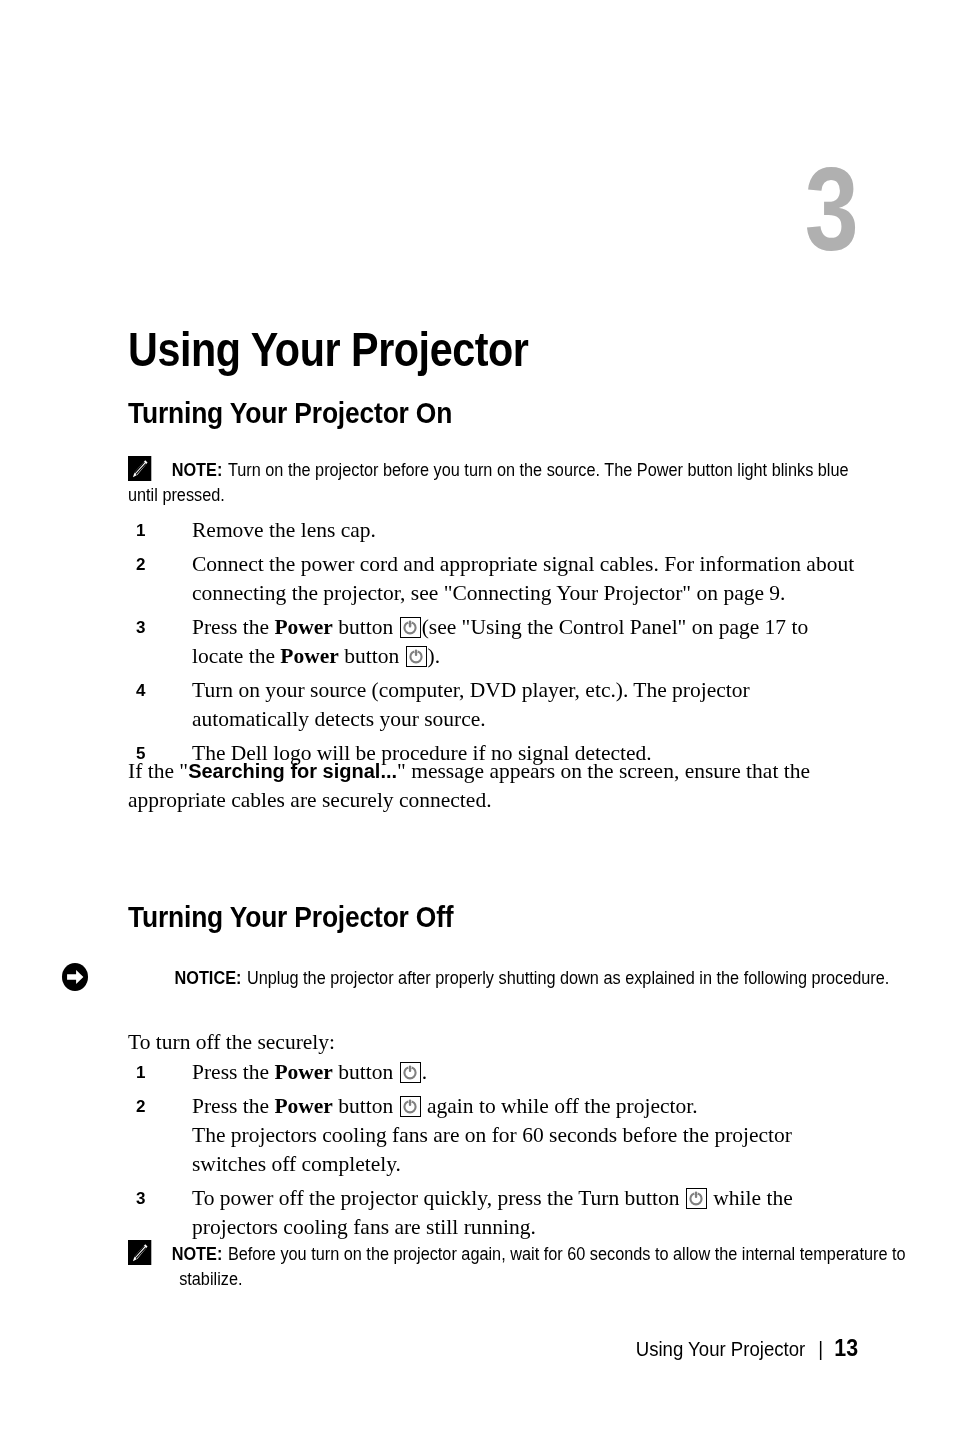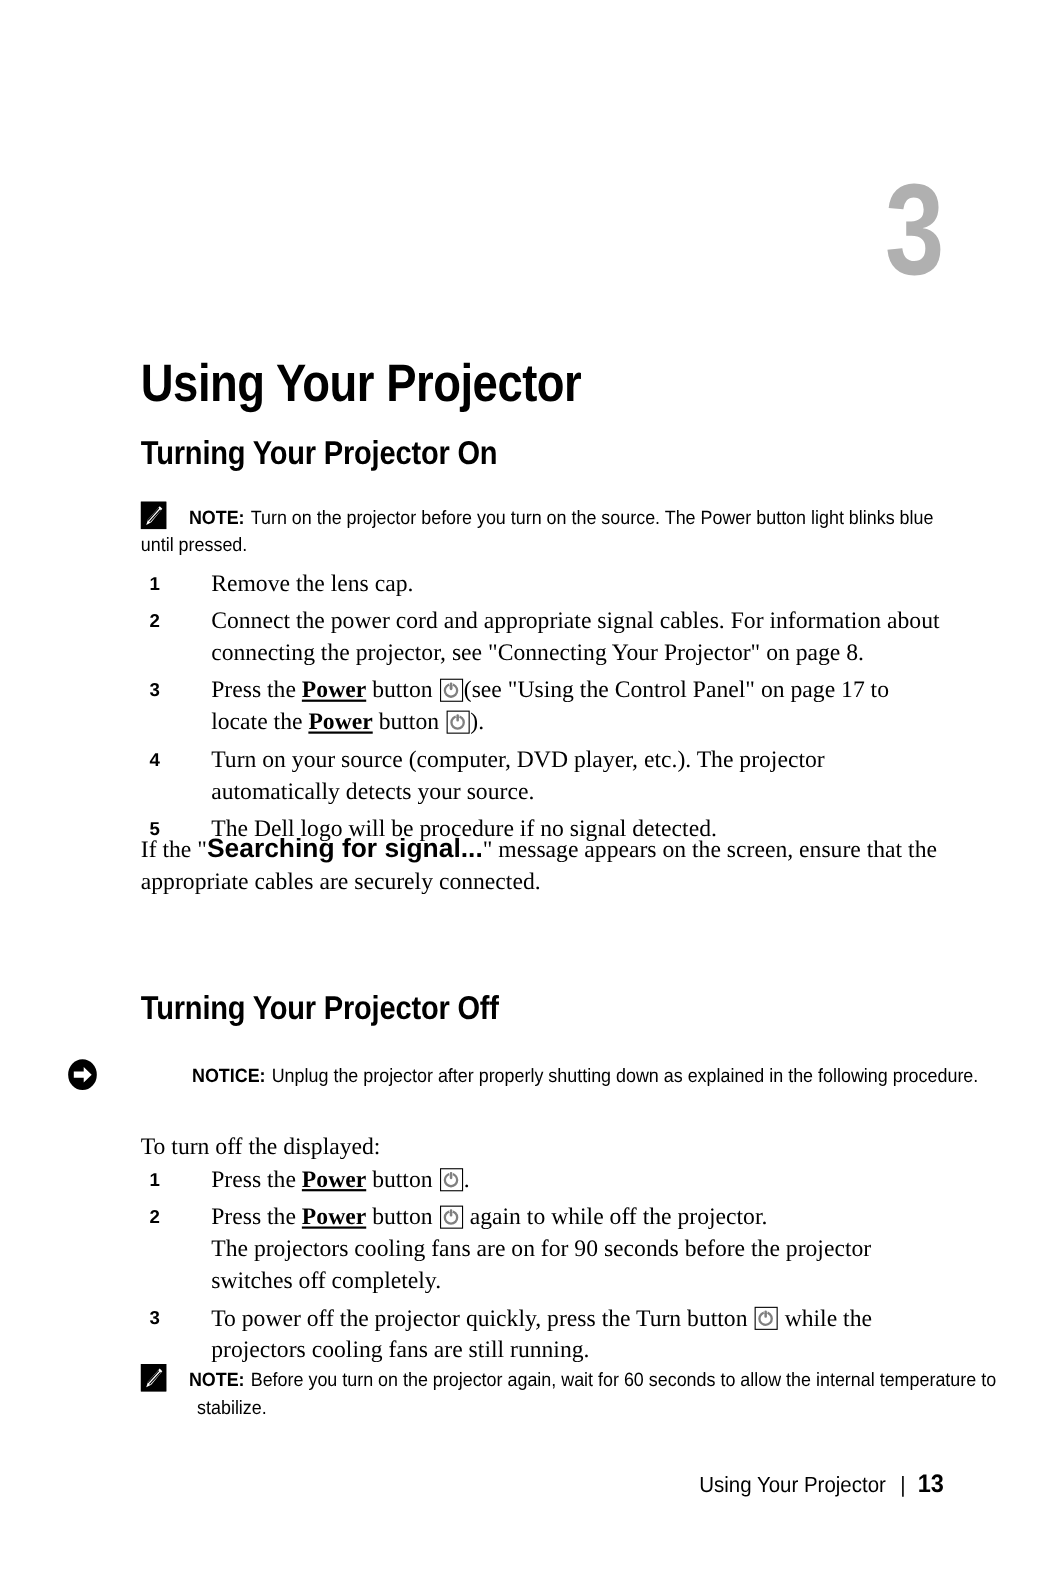--- a/index.html
+++ b/index.html
@@ -133,25 +133,25 @@
 
   
   .para {
     position: absolute;
     width: 740px;
     font-family: "Liberation Serif", serif;
     font-size: 21.5px;
     line-height: 29px;
   }
 
-  b.serif-b { font-weight: bold; text-decoration: underline; }
+  b.serif-b { font-weight: bold; }
   .sans-b {
     font-family: "Liberation Sans Narrow", "Liberation Sans", sans-serif;
     font-weight: bold;
-    font-size: 24px;
+    font-size: 20px;
   }
 
   
   .pwr {
     display: inline-block;
     width: 21px;
     height: 21px;
     border: 1.5px solid #000;
     vertical-align: -4px;
     position: relative;
@@ -206,21 +206,21 @@
 
   <div class="numlist" id="list-on" style="left:128px; top:516px;">
 
     <div class="li">
       <span class="num">1</span>
       <span class="cont">Remove the lens cap.</span>
     </div>
 
     <div class="li">
       <span class="num">2</span>
-      <span class="cont">Connect the power cord and appropriate signal cables. For information about connecting the projector, see "Connecting Your Projector" on page 8.</span>
+      <span class="cont">Connect the power cord and appropriate signal cables. For information about connecting the projector, see "Connecting Your Projector" on page 9.</span>
     </div>
 
     <div class="li">
       <span class="num">3</span>
       <span class="cont"><span>Press the </span><b class="serif-b">Power</b><span> button </span><span class="pwr"><svg width="18" height="18" viewBox="0 0 18 18">
               <circle cx="9" cy="9.8" r="5.6" fill="none" stroke="#808080" stroke-width="2.1"></circle>
               <rect x="7.9" y="2.4" width="2.3" height="7" rx="1" fill="#808080"></rect>
               <rect x="7.3" y="2.0" width="3.5" height="3.0" fill="#fff"></rect>
               <rect x="7.9" y="2.4" width="2.3" height="6.6" rx="1" fill="#808080"></rect>
             </svg></span><span>(see "Using the Control Panel" on page 17 to locate the </span><b class="serif-b">Power</b><span> button </span><span class="pwr"><svg width="18" height="18" viewBox="0 0 18 18">
@@ -248,40 +248,40 @@
 
   <div class="admon" id="notice-off" style="left:128px; top:962px; width:795px; padding-left:72px; text-indent:-72px;">
     <span class="icon-notice admon-icon" style="margin-right:20px;">
       <svg width="30" height="30" viewBox="0 0 30 30">
         <circle cx="15" cy="15" r="14" fill="#000"></circle>
         <path d="M6.5 12.2 H16.2 V8.0 L24.0 15.0 L16.2 22.0 V17.8 H6.5 Z" fill="#fff"></path>
       </svg>
     </span><span class="lbl">NOTICE:</span><span style="margin-left:6px;">Unplug the projector after properly shutting down as explained in the following procedure.</span>
   </div>
 
-  <div class="para" style="left:128px; top:1028px;">To turn off the displayed:</div>
+  <div class="para" style="left:128px; top:1028px;">To turn off the securely:</div>
 
   <div class="numlist" id="list-off" style="left:128px; top:1058px;">
 
     <div class="li">
       <span class="num">1</span>
       <span class="cont"><span>Press the </span><b class="serif-b">Power</b><span> button </span><span class="pwr"><svg width="18" height="18" viewBox="0 0 18 18">
               <circle cx="9" cy="9.8" r="5.6" fill="none" stroke="#808080" stroke-width="2.1"></circle>
               <rect x="7.3" y="2.0" width="3.5" height="3.0" fill="#fff"></rect>
               <rect x="7.9" y="2.4" width="2.3" height="6.6" rx="1" fill="#808080"></rect>
             </svg></span><span>.</span></span>
     </div>
 
     <div class="li">
       <span class="num">2</span>
       <span class="cont"><span>Press the </span><b class="serif-b">Power</b><span> button </span><span class="pwr"><svg width="18" height="18" viewBox="0 0 18 18">
               <circle cx="9" cy="9.8" r="5.6" fill="none" stroke="#808080" stroke-width="2.1"></circle>
               <rect x="7.3" y="2.0" width="3.5" height="3.0" fill="#fff"></rect>
               <rect x="7.9" y="2.4" width="2.3" height="6.6" rx="1" fill="#808080"></rect>
-            </svg></span><span> again to while off the projector.</span><span style="display:block;">The projectors cooling fans are on for 90 seconds before the projector switches off completely.</span></span>
+            </svg></span><span> again to while off the projector.</span><span style="display:block;">The projectors cooling fans are on for 60 seconds before the projector switches off completely.</span></span>
     </div>
 
     <div class="li">
       <span class="num">3</span>
       <span class="cont"><span>To power off the projector quickly, press the Turn button </span><span class="pwr"><svg width="18" height="18" viewBox="0 0 18 18">
               <circle cx="9" cy="9.8" r="5.6" fill="none" stroke="#808080" stroke-width="2.1"></circle>
               <rect x="7.3" y="2.0" width="3.5" height="3.0" fill="#fff"></rect>
               <rect x="7.9" y="2.4" width="2.3" height="6.6" rx="1" fill="#808080"></rect>
             </svg></span><span> while the projectors cooling fans are still running.</span></span>
     </div>

